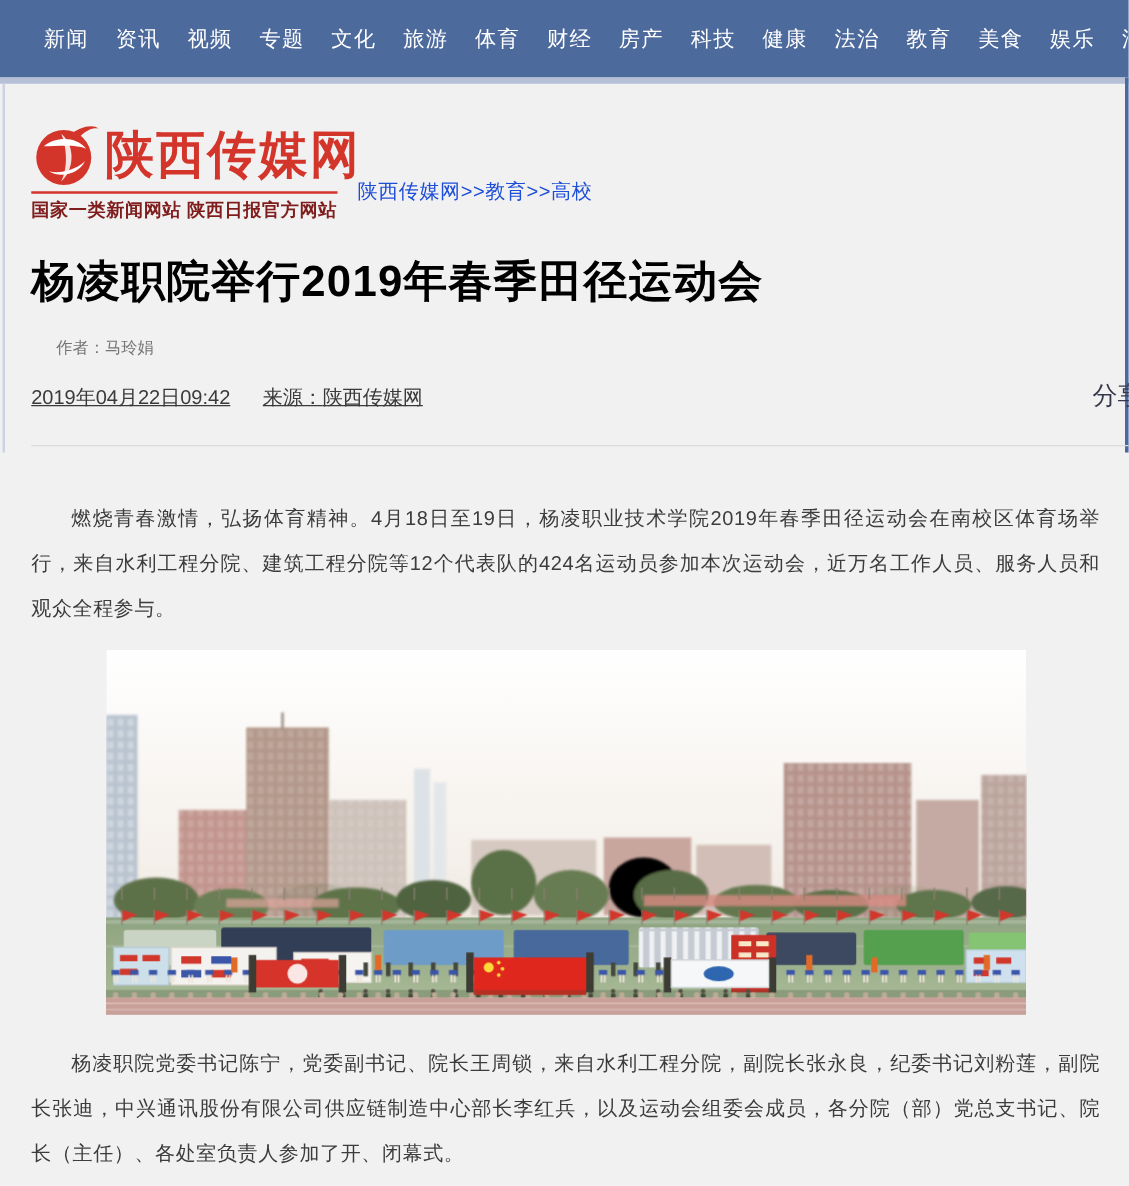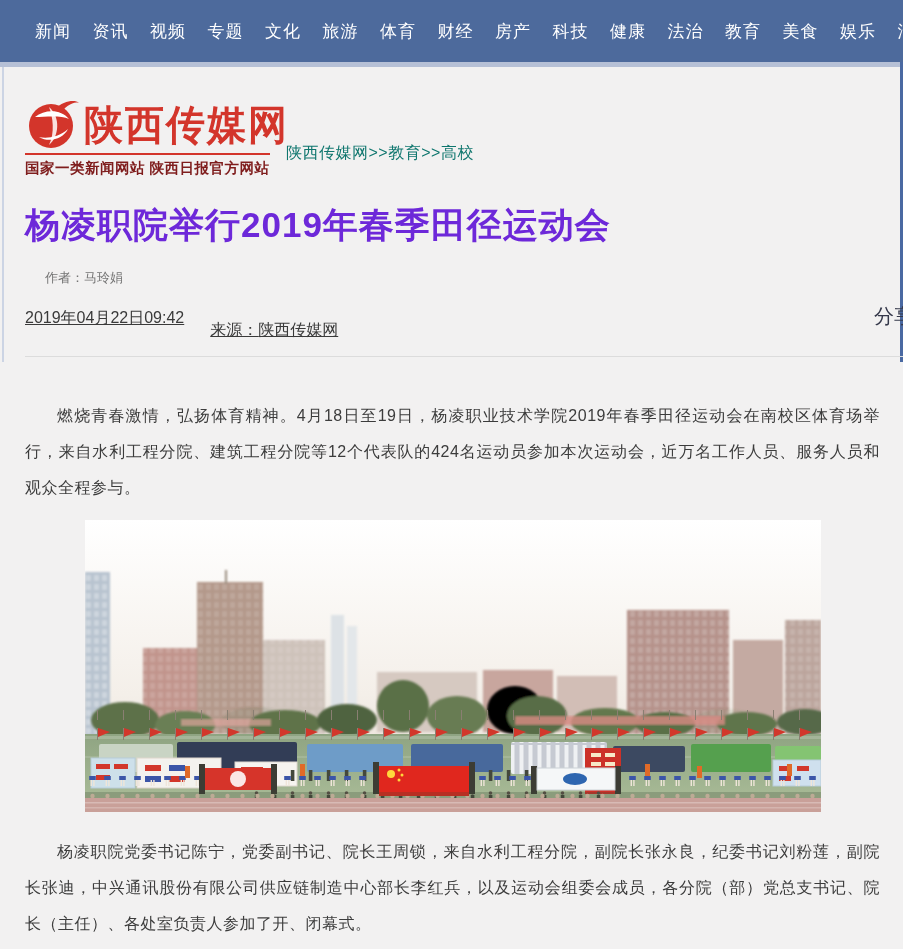--- a/index.html
+++ b/index.html
@@ -48,38 +48,38 @@
     position:absolute;left:25px;top:153px;width:245px;height:2px;
     background:#d3352b;
   }
   .tagline{
     position:absolute;left:25px;top:159px;width:260px;
     color:#7f1d1d;font-size:14.5px;font-weight:bold;letter-spacing:0.5px;
     white-space:nowrap;
   }
   .breadcrumb{
     position:absolute;left:286px;top:143px;
-    color:#0f766e;font-size:16px;letter-spacing:0.5px;
+    color:#1d4ed8;font-size:16px;letter-spacing:0.5px;
   }
   
   .article-title{
     position:absolute;left:25px;top:202px;width:860px;
-    color:#6d28d9;font-size:35px;font-weight:bold;letter-spacing:1px;
+    color:#000000;font-size:35px;font-weight:bold;letter-spacing:1px;
     margin:0;
   }
   .author-line{
     position:absolute;left:25px;top:269px;
     color:#757575;font-size:13px;margin-left:20px;
   }
   .meta-line{
     position:absolute;left:25px;top:308px;
     color:#3a3a3a;font-size:16px;
     display:flex;gap:26px;text-decoration:underline;
   }
-  .meta-line .source-wrap{display:flex;gap:0;margin-top:12px;}
+  .meta-line .source-wrap{display:flex;gap:0;}
   .share-label{
     position:absolute;left:874px;top:303px;
     color:#35384a;font-size:20px;white-space:nowrap;cursor:pointer;
   }
   .head-divider{
     position:absolute;left:25px;top:356px;width:878px;height:1px;
     background:#dcdcdc;
   }
   
   .body-paragraph{

